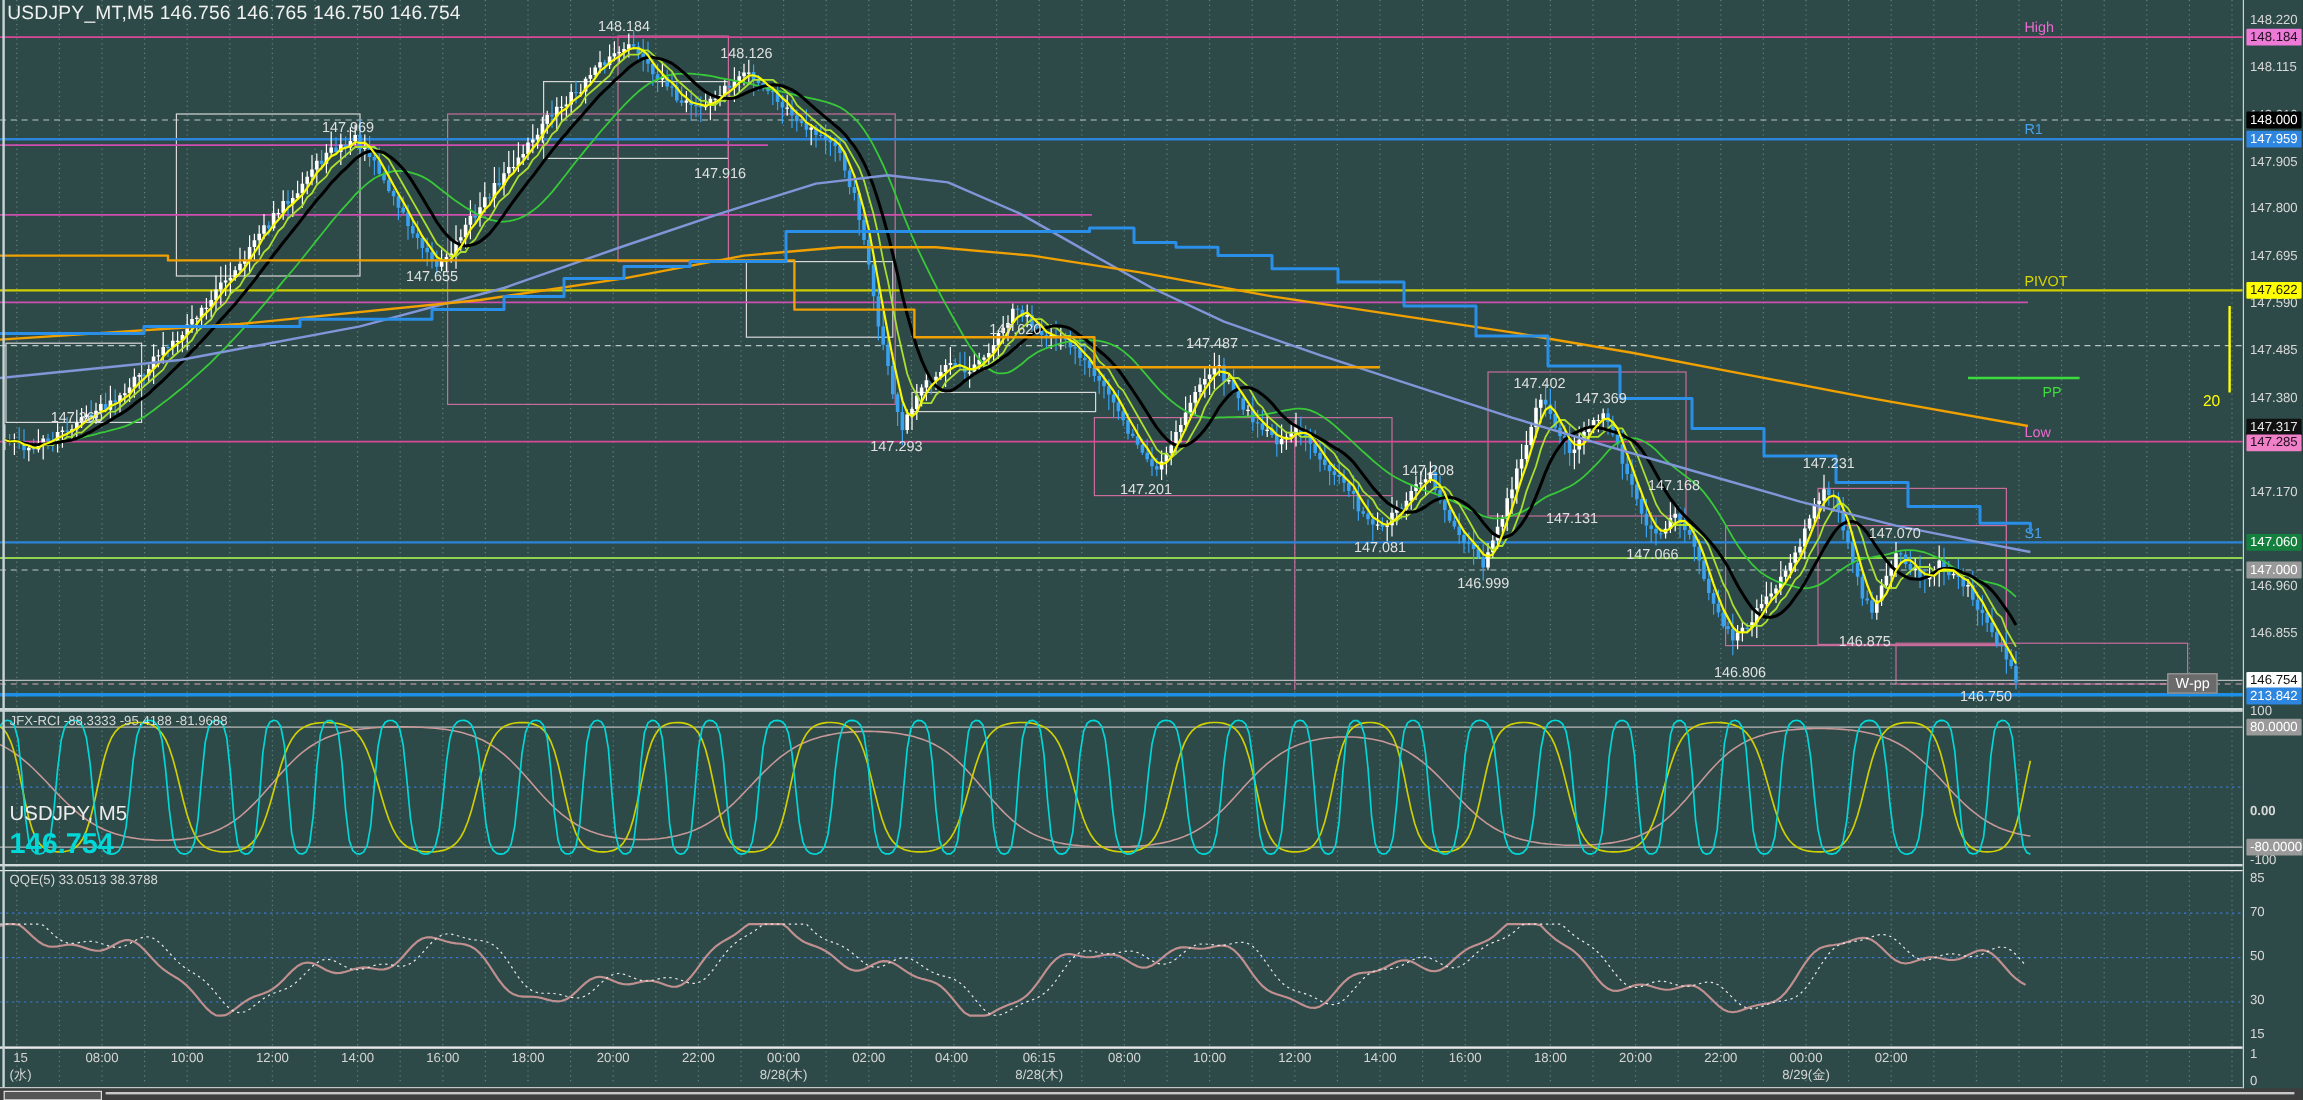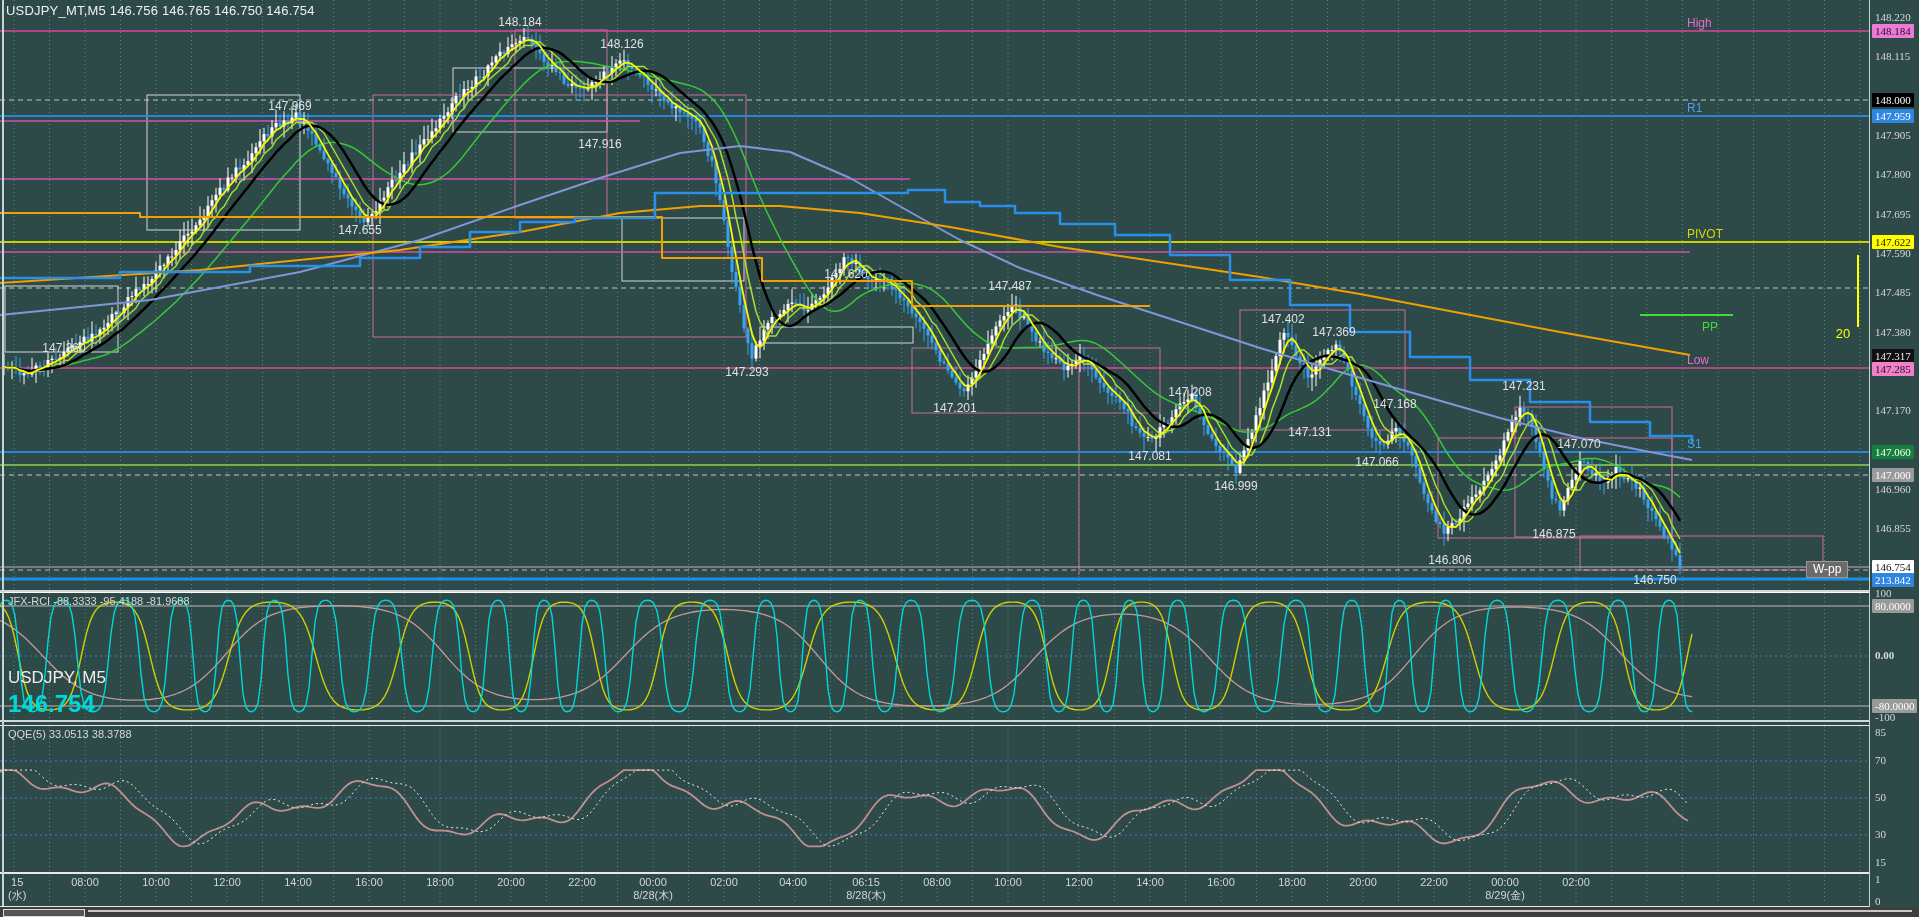--- a/index.html
+++ b/index.html
@@ -1,21 +1,21 @@
 <!DOCTYPE html>
 <html><head>
 <meta charset="utf-8">
 <style>
   html,body{margin:0;padding:0;background:#222;}
   #root{position:relative;width:1919px;height:917px;background:#2d4a48;overflow:hidden;
         font-family:"Liberation Sans",sans-serif;color:#d4d4d4;}
   svg{position:absolute;left:0;display:block;}
-  .ttl{position:absolute;left:6px;top:3px;font-size:13px;color:#f0f0f0;letter-spacing:.2px;z-index:30;}
+  .ttl{position:absolute;left:6px;top:3px;font-size:16px;color:#f0f0f0;letter-spacing:.2px;z-index:30;}
   .axis-col{position:absolute;left:1869px;top:0;width:50px;height:917px;background:#2d4a48;
-            border-left:1px solid #c8d4d4;z-index:20;font-family:Liberation Serif, serif;}
+            border-left:1px solid #c8d4d4;z-index:20;}
   .tick{position:absolute;left:5px;font-size:11px;color:#d8d8d8;white-space:nowrap;}
   .badge{position:absolute;left:2px;font-size:11px;padding:0 3px;line-height:14px;border-radius:1px;white-space:nowrap;z-index:2;}
   .sep{position:absolute;left:0;width:1869px;z-index:12;}
   .overlay{position:absolute;left:8px;z-index:15;pointer-events:none;}
   .ind-label{position:absolute;left:8px;font-size:11px;color:#d8d8d8;z-index:15;}
   .wpp{position:absolute;font-size:12px;color:#fff;background:#6b6b6b;border:1px solid #999;
        padding:0 6px;line-height:15px;z-index:16;}
   .time-axis{position:absolute;left:0;top:872px;width:1869px;height:34px;z-index:10;}
   .tlabel{position:absolute;top:4px;font-size:11px;color:#d4d4d4;transform:translateX(-50%);text-align:center;white-space:nowrap;}
   .tdate{display:block;font-size:11px;color:#d4d4d4;}
@@ -388,21 +388,21 @@
       <div class="tick" style="top: 247px;">147.590</div>
       <div class="tick" style="top: 286px;">147.485</div>
       <div class="tick" style="top: 326px;">147.380</div>
       <div class="tick" style="top: 365px;">147.275</div>
       <div class="tick" style="top: 404px;">147.170</div>
       <div class="tick" style="top: 444px;">147.065</div>
       <div class="tick" style="top: 483px;">146.960</div>
       <div class="tick" style="top: 522px;">146.855</div>
       <div class="tick" style="top: 561px;">146.750</div>
       <div class="tick" style="top: 587px;">100</div>
-      <div class="tick" style="top: 649px; font-weight: bold;">0.00</div>
+      <div class="tick" style="top: 670px; font-weight: bold;">0.00</div>
       <div class="tick" style="top: 711px;">-100</div>
       <div class="tick" style="top: 726px;">85</div>
       <div class="tick" style="top: 754px;">70</div>
       <div class="tick" style="top: 791px; text-align: center;">50</div>
       <div class="tick" style="top: 828px;">30</div>
       <div class="tick" style="top: 856px;">15</div>
       <div class="tick" style="top: 873px;">1</div>
       <div class="tick" style="top: 895px;">0</div>
       <div class="badge" style="top: 24px; background: rgb(238, 122, 216); color: rgb(32, 16, 32);">148.184</div>
       <div class="badge" style="top: 93px; background: #000000; color: rgb(255, 255, 255);">148.000</div>

